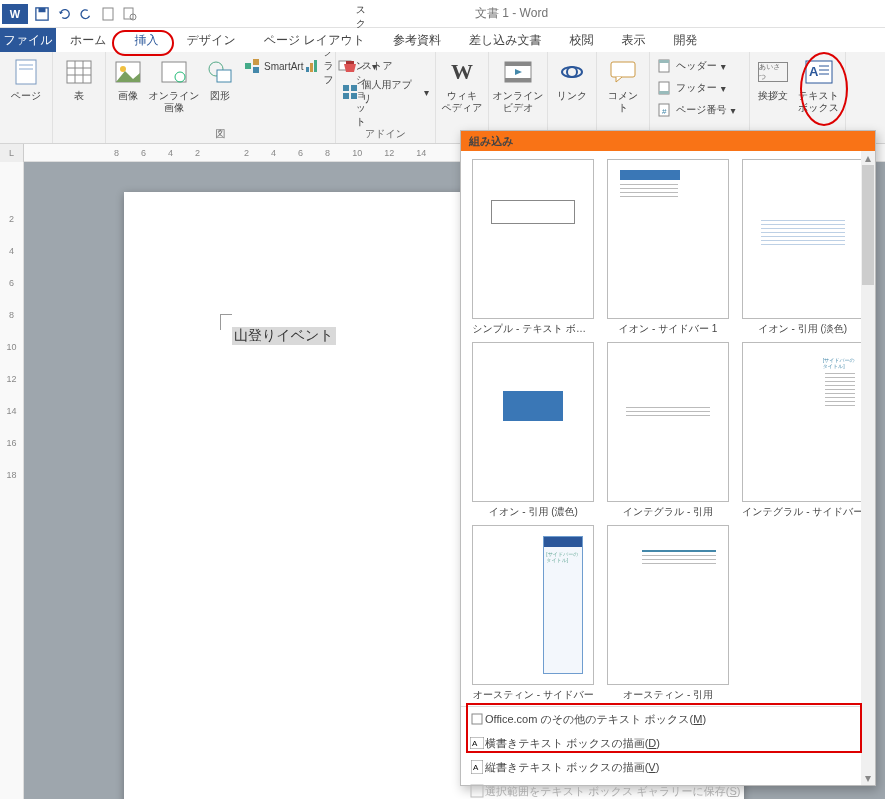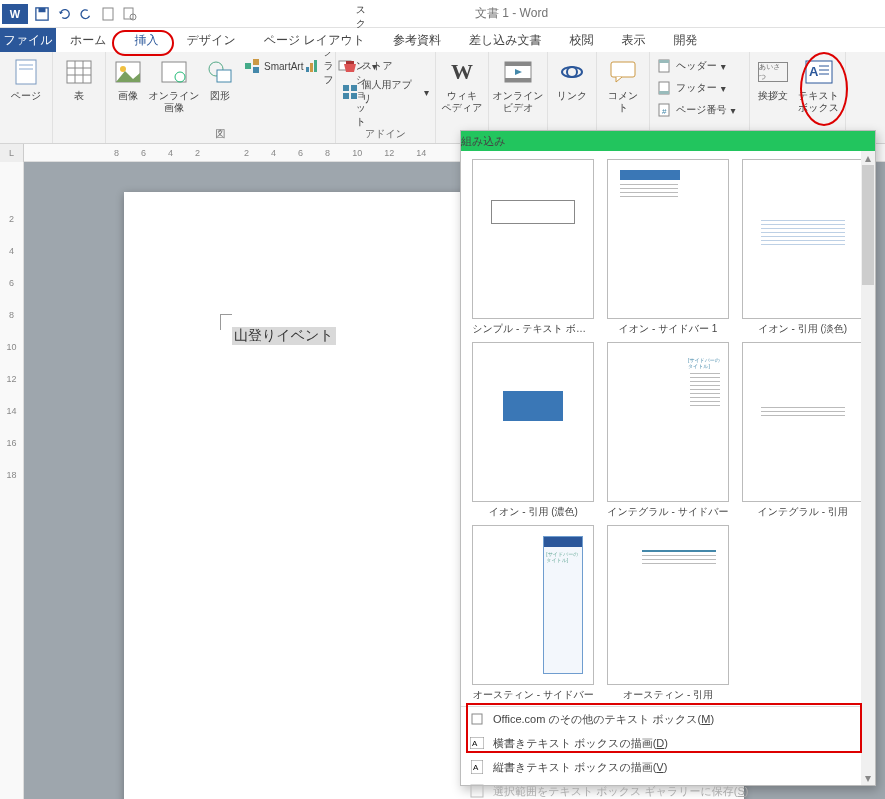--- a/index.html
+++ b/index.html
@@ -39,29 +39,29 @@
 
 
 .docarea { position: absolute; left: 24px; top: 162px; right: 0; bottom: 0; background: #9ea6ad; }
 .page { position: absolute; left: 100px; top: 30px; width: 620px; height: 800px; background: #fff; box-shadow: 0 2px 8px rgba(0,0,0,.3); }
 .bodytext { position: absolute; left: 108px; top: 135px; font-size: 14px; background: #d9d9d9; color: #333; padding: 0 2px; text-align: right; }
 .cursorln { position: absolute; left: 96px; top: 122px; width: 12px; height: 1px; background: #999; }
 .cursorln2 { position: absolute; left: 96px; top: 122px; width: 1px; height: 16px; background: #999; }
 
 
 .gallery { position: absolute; left: 460px; top: 130px; width: 416px; height: 656px; background: #fff; border: 1px solid #bcbcbc; box-shadow: 2px 4px 10px rgba(0,0,0,.25); }
-.galhdr { height: 20px; background: #22c55e; font-size: 11px; color: #444; display: flex; align-items: center; }
+.galhdr { height: 20px; background: #f97316; padding-left: 8px; font-size: 11px; color: #444; display: flex; align-items: center; font-weight: bold; }
 .galgrid { padding: 8px 8px 4px; display: grid; grid-template-columns: repeat(3, 1fr); gap: 6px 6px; }
 .galitem { display: flex; flex-direction: column; align-items: center; }
 .thumb { width: 122px; height: 160px; border: 1px solid #bbb; background: #fff; position: relative; }
 .thlbl { font-size: 10px; color: #444; margin-top: 3px; text-align: center; width: 122px; white-space: nowrap; overflow: hidden; text-overflow: ellipsis; }
 .galscroll { position: absolute; right: 0; top: 20px; bottom: 0; width: 14px; background: #f0f0f0; }
 .galscrollthumb { position: absolute; top: 14px; width: 12px; left: 1px; height: 120px; background: #cdcdcd; }
 .galfoot { border-top: 1px solid #ddd; }
-.galfoot .fitem { height: 24px; display: flex; align-items: center; gap: 8px; padding: 0 8px; font-size: 11px; color: #444; cursor: pointer; }
+.galfoot .fitem { height: 24px; display: flex; align-items: center; padding: 0 8px; font-size: 11px; color: #444; cursor: pointer; }
 .galfoot .fic { width: 16px; height: 16px; display: inline-flex; align-items: center; justify-content: center; color: #555; }
 .redbox { position: absolute; left: 466px; top: 703px; width: 396px; height: 50px; border: 2px solid #d00; pointer-events: none; }
 
 
 .tb-center { position: absolute; left: 18px; top: 40px; right: 18px; height: 24px; border: 1px solid #888; }
 .tb-lines { position: absolute; left: 18px; top: 70px; right: 18px; }
 .tb-lines div { height: 1px; background: #bbb; margin-bottom: 3px; }
 .tb-topbar { position: absolute; left: 12px; top: 10px; width: 60px; height: 10px; background: #3a77b6; }
 .tb-sidebar { position: absolute; right: 8px; top: 10px; width: 32px; bottom: 10px; }
 .tb-sidebar .sbh { height: 8px; font-size: 5px; color: #666; }
@@ -436,45 +436,45 @@
       <div class="thlbl">イオン - 引用 (淡色)</div>
     </div>
     <div class="galitem">
       <div class="thumb">
           <div class="tb-bluebox"></div>
         </div>
       <div class="thlbl">イオン - 引用 (濃色)</div>
     </div>
     <div class="galitem">
       <div class="thumb">
+          <div class="tb-midlines">
+            <div></div>
+            <div></div>
+            <div></div>
+          </div>
+        </div>
+      <div class="thlbl">インテグラル - 引用</div>
+    </div>
+
+    <div class="galitem">
+      <div class="thumb">
           <div style="position:absolute;right:8px;top:14px;font-size:5px;color:#48a;">[サイドバーの<br>タイトル]</div>
           <div class="tb-lines" style="right:8px;left:82px;top:30px;">
             <div></div>
             <div></div>
             <div></div>
             <div></div>
             <div></div>
             <div></div>
             <div></div>
             <div></div>
             <div></div>
           </div>
         </div>
       <div class="thlbl">インテグラル - サイドバー</div>
-    </div>
-
-    <div class="galitem">
-      <div class="thumb">
-          <div class="tb-midlines">
-            <div></div>
-            <div></div>
-            <div></div>
-          </div>
-        </div>
-      <div class="thlbl">インテグラル - 引用</div>
     </div>
     <div class="galitem">
       <div class="thumb">
           <div class="tb-bluecol">
             <div class="tb-blhdr"></div>
             <div style="position:absolute;top:14px;left:2px;right:2px;font-size:5px;color:#6a9;">[サイドバーの<br>タイトル]</div>
           </div>
         </div>
       <div class="thlbl">オースティン - サイドバー</div>
     </div>

